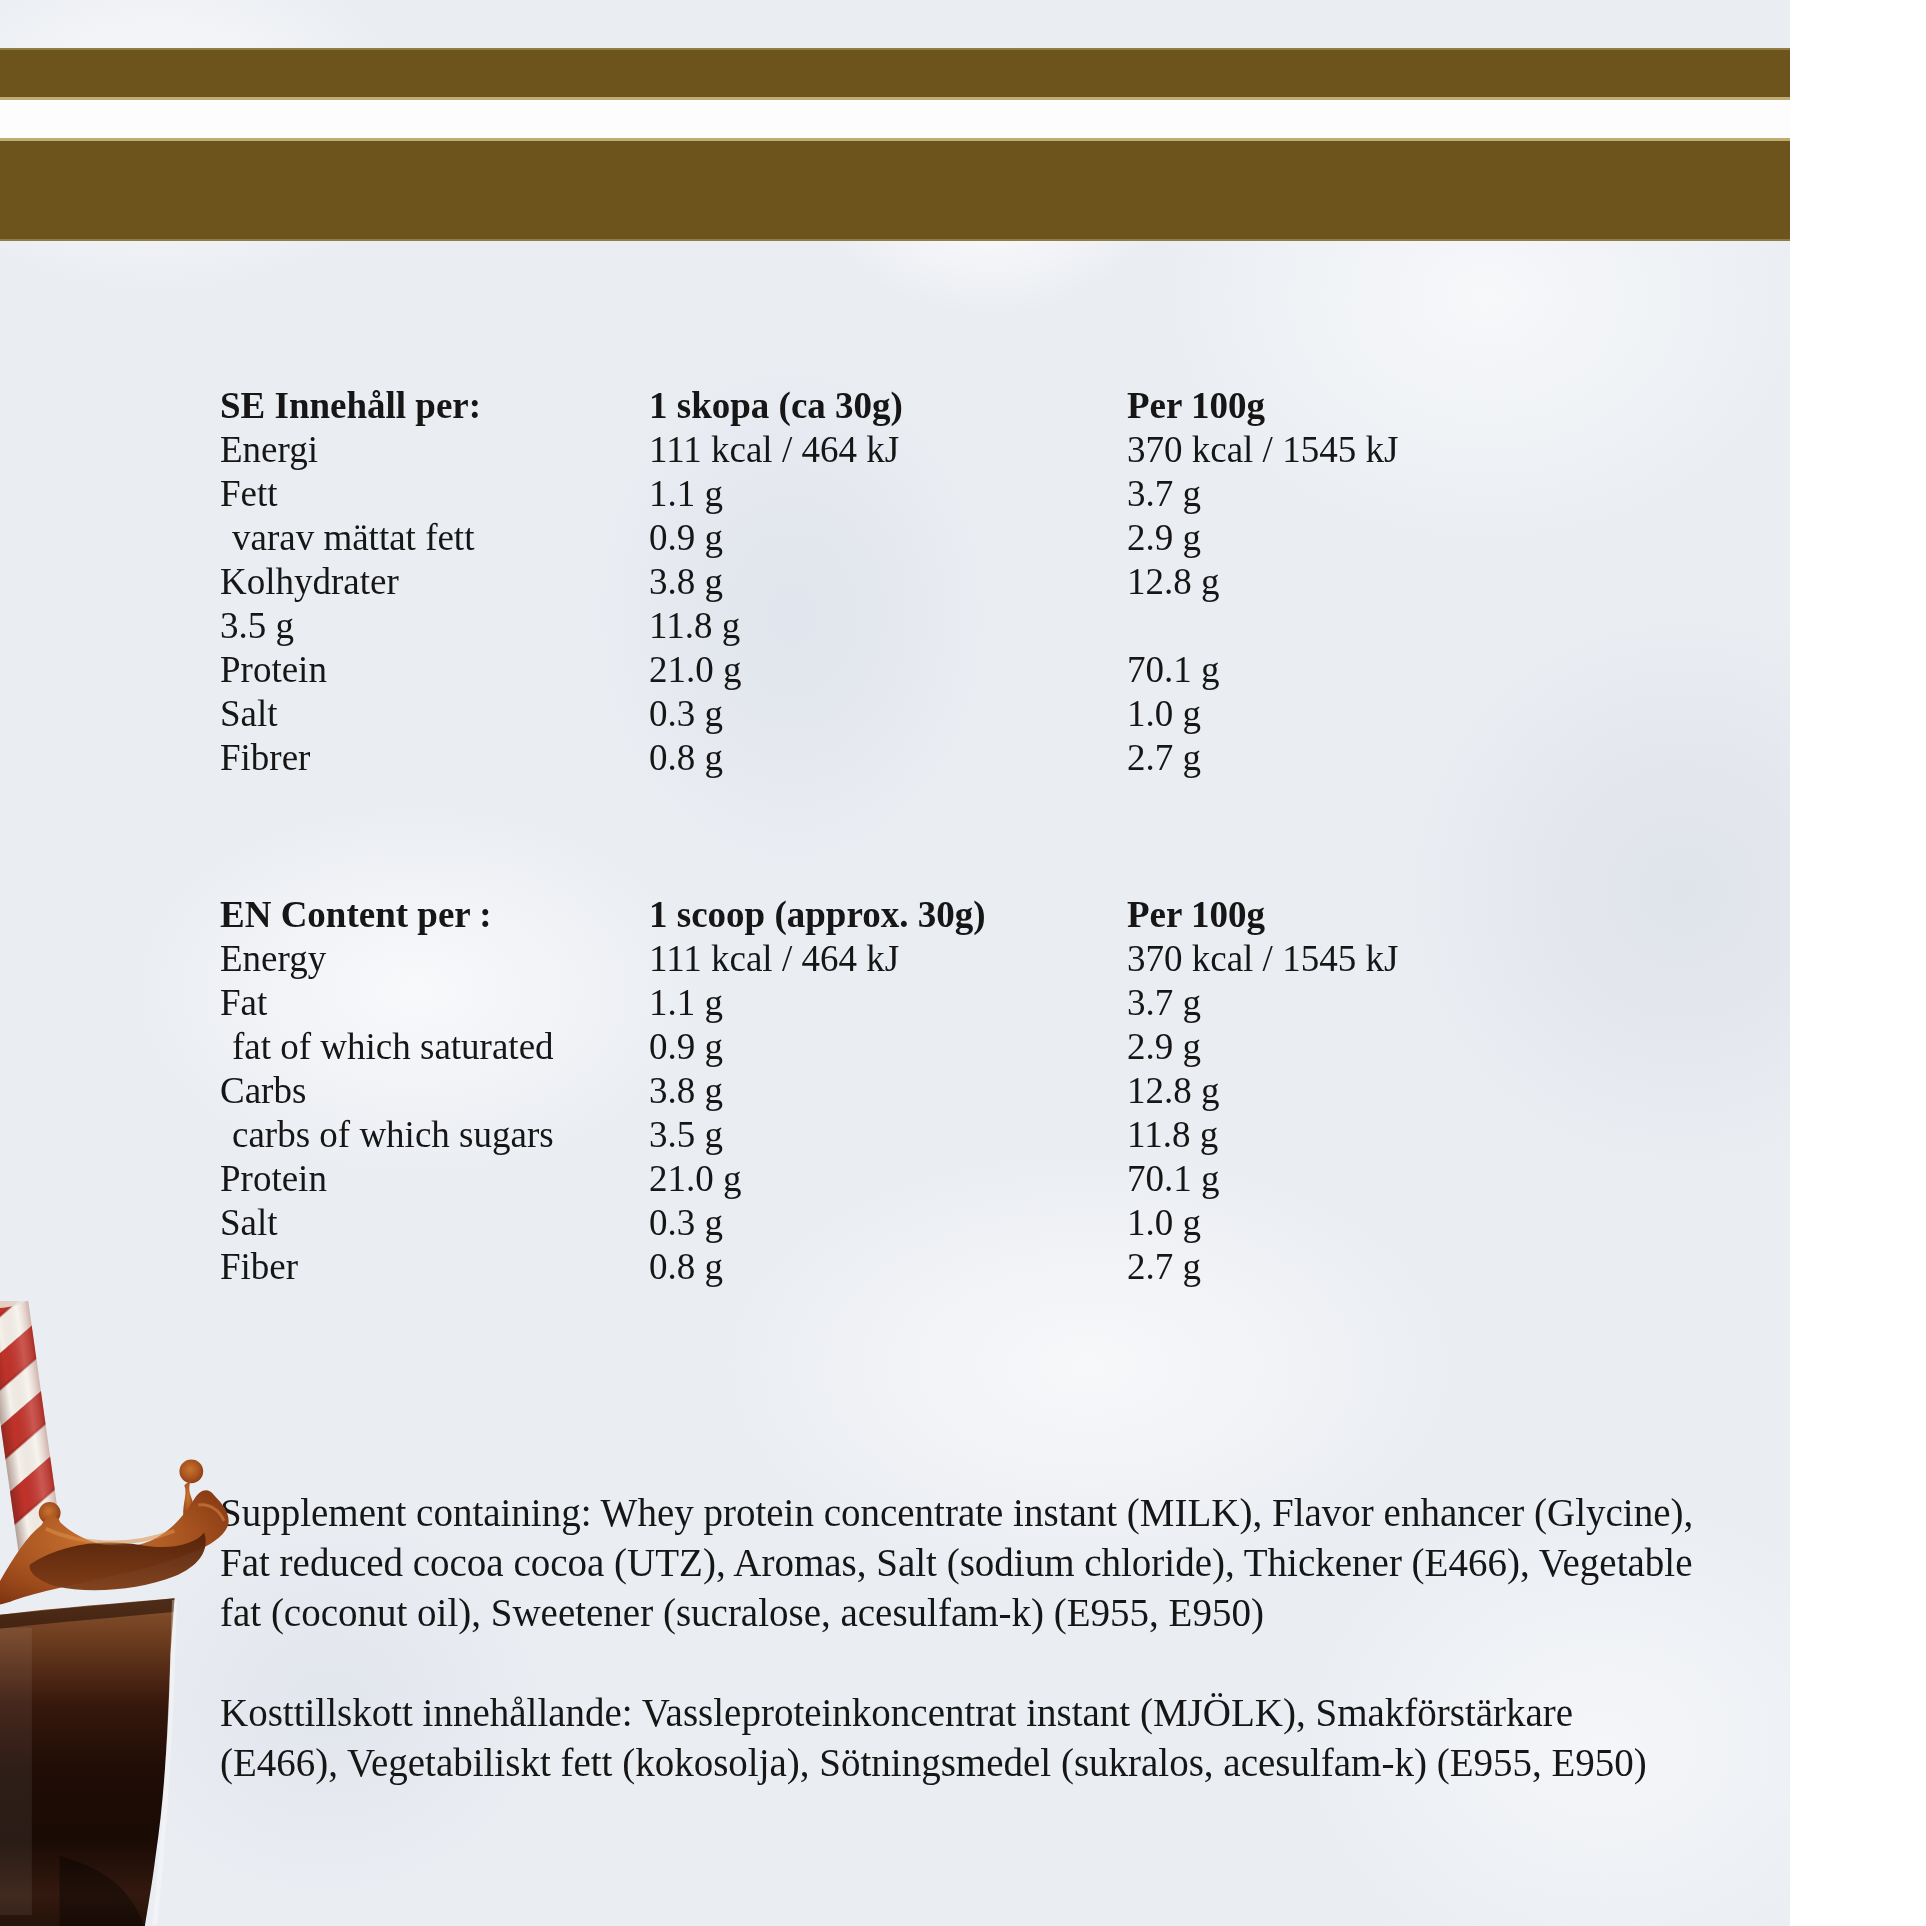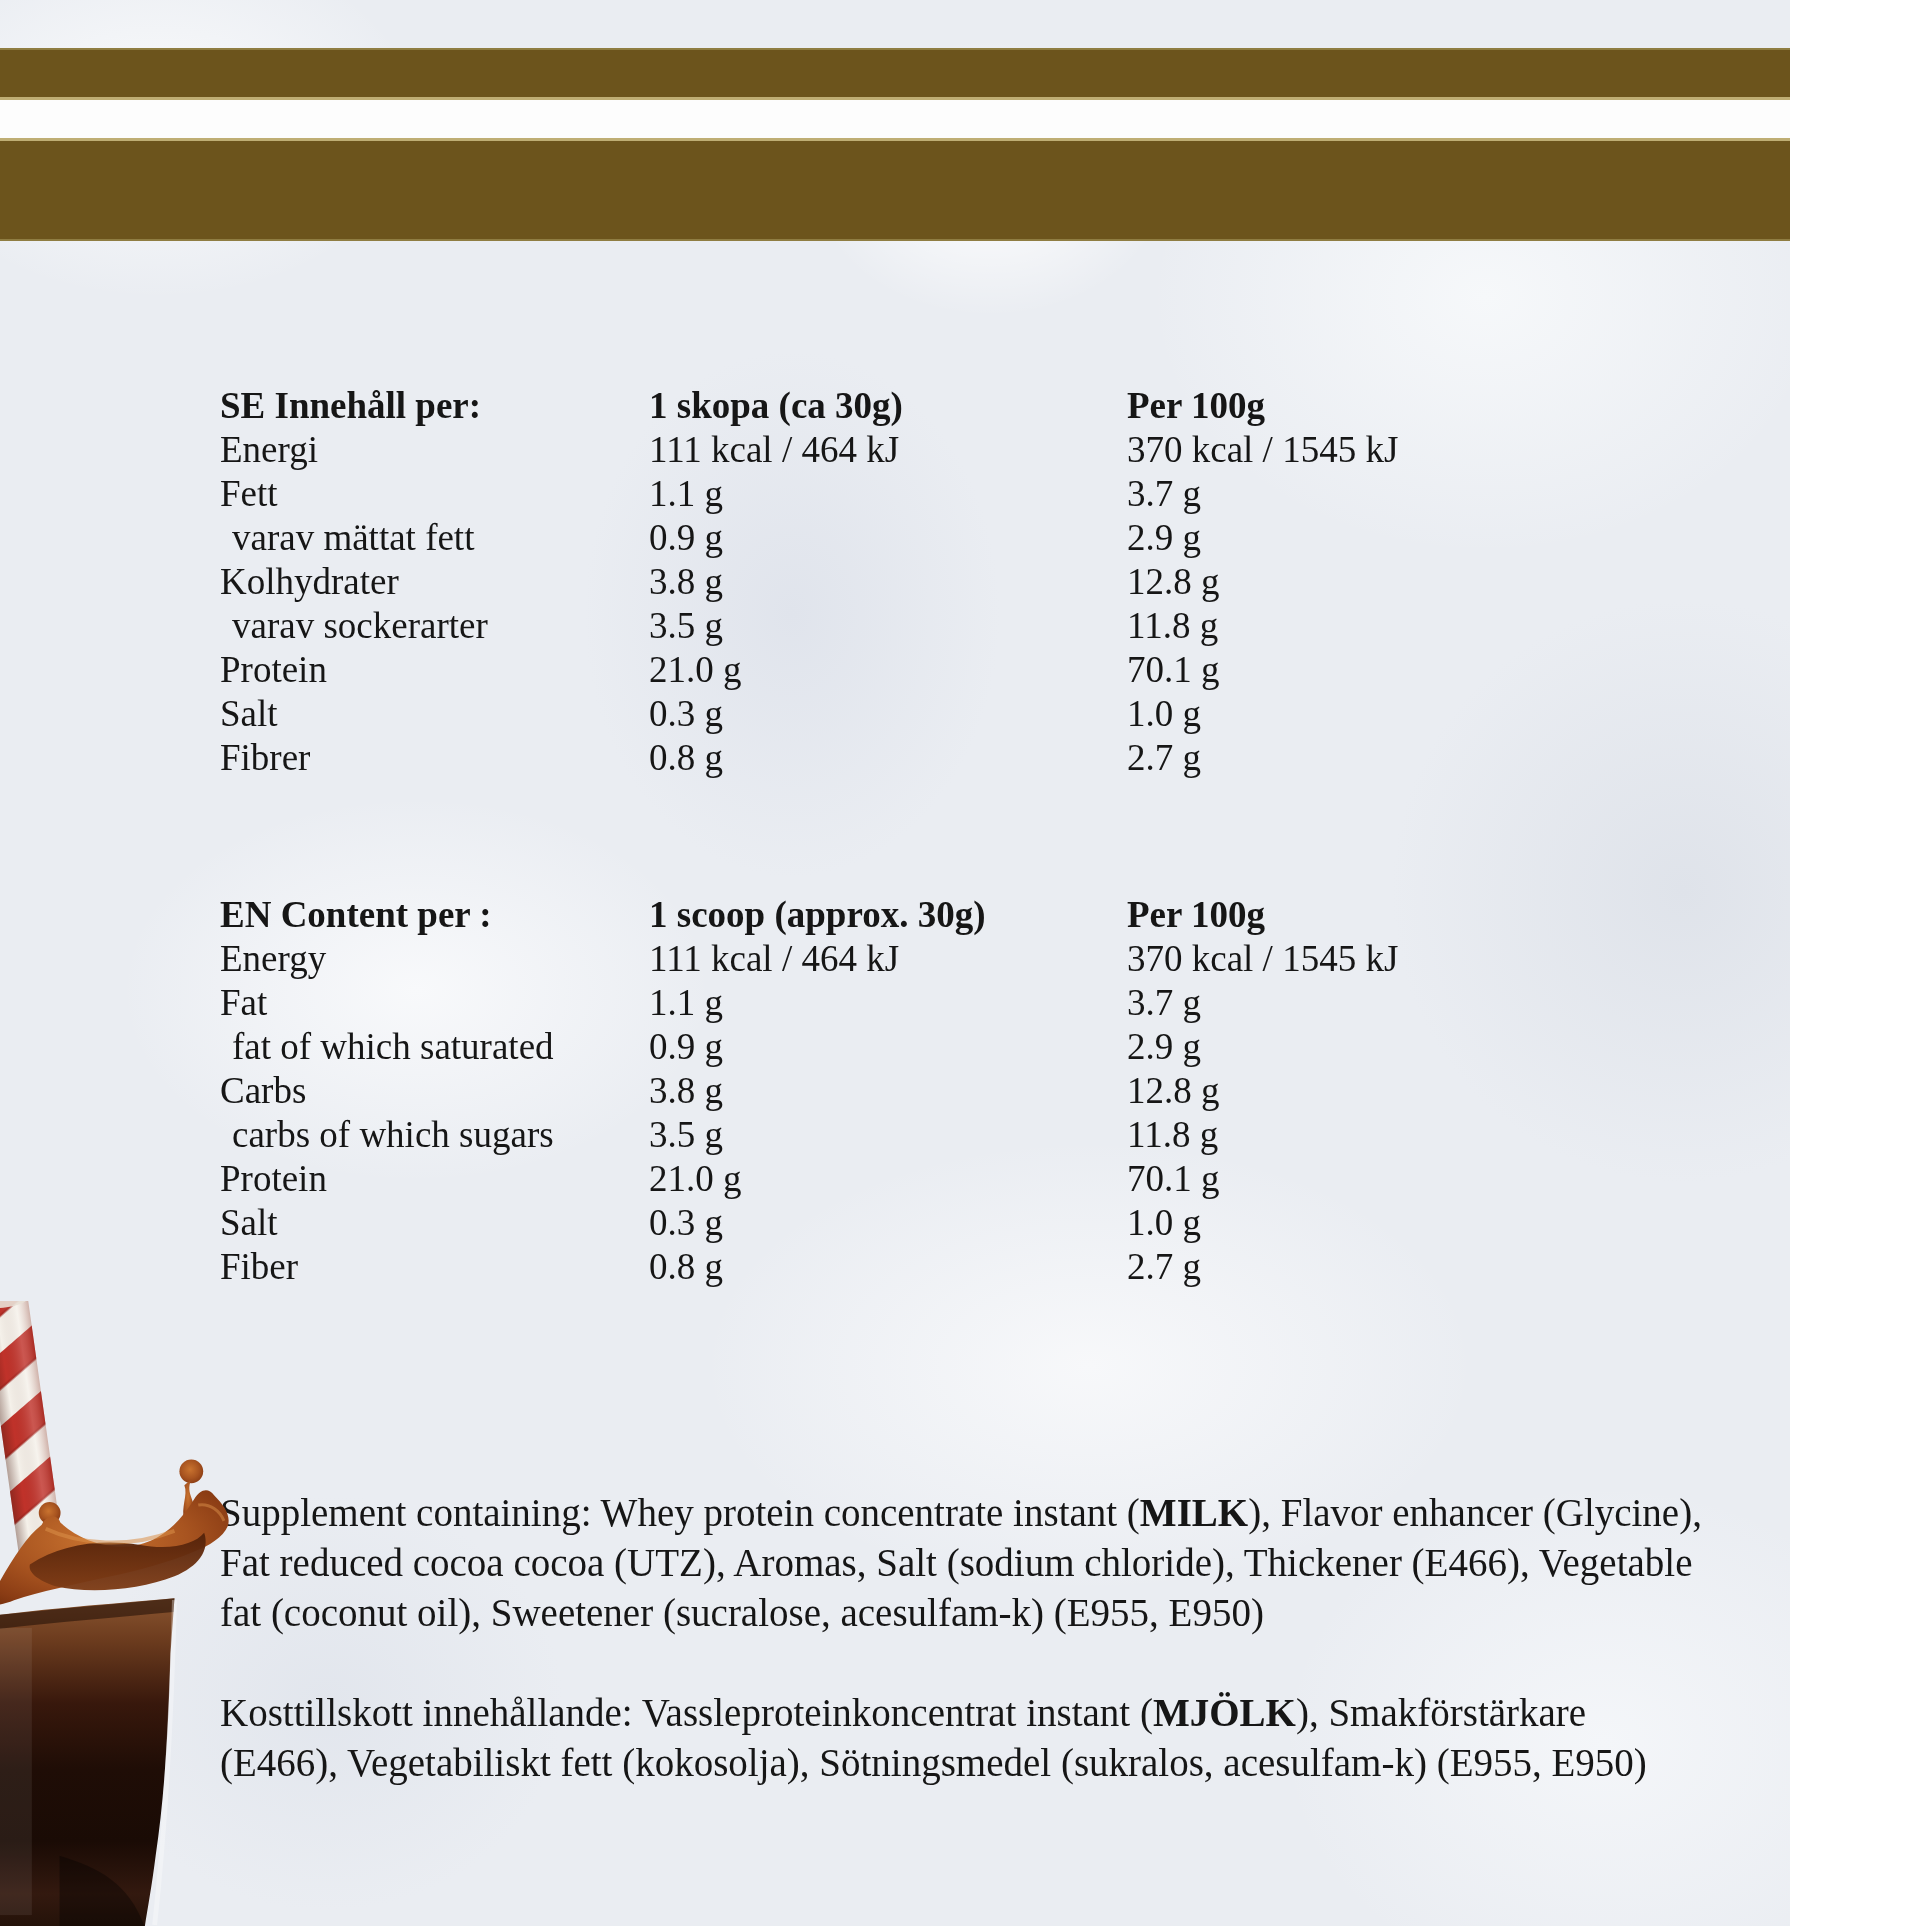--- a/index.html
+++ b/index.html
@@ -38,21 +38,21 @@
     height:44px; line-height:44px; white-space:nowrap;
   }
   .nrow.hdr { font-weight:bold; }
   .cell.indent { padding-left:12px; }
   .se-table { top:384px; }
   .en-table { top:893px; }
   .para { position:absolute; left:220px; width:1683px; font-size:39px; }
   .para-en { top:1488px; }
   .para-se { top:1688px; }
   .pline { height:50px; line-height:50px; white-space:nowrap; }
-  .pline b { font-weight:bold; }
+  .pline b { font-weight:normal; }
   .photo { position:absolute; left:0; top:1301px; width:238px; height:626px; }
 </style>
 </head>
 <body>
 
 <div class="page">
 
   <div class="stripe stripe-thin"></div>
   <div class="stripe stripe-gap"></div>
   <div class="stripe stripe-thick"></div>
@@ -77,21 +77,20 @@
       <div class="cell indent">varav mättat fett</div>
       <div class="cell">0.9 g</div>
       <div class="cell">2.9 g</div>
     </div>
     <div class="nrow">
       <div class="cell">Kolhydrater</div>
       <div class="cell">3.8 g</div>
       <div class="cell">12.8 g</div>
     </div>
     <div class="nrow">
-      <div class="cell indent">varav sockerarter</div>
       <div class="cell">3.5 g</div>
       <div class="cell">11.8 g</div>
     </div>
     <div class="nrow">
       <div class="cell">Protein</div>
       <div class="cell">21.0 g</div>
       <div class="cell">70.1 g</div>
     </div>
     <div class="nrow">
       <div class="cell">Salt</div>

